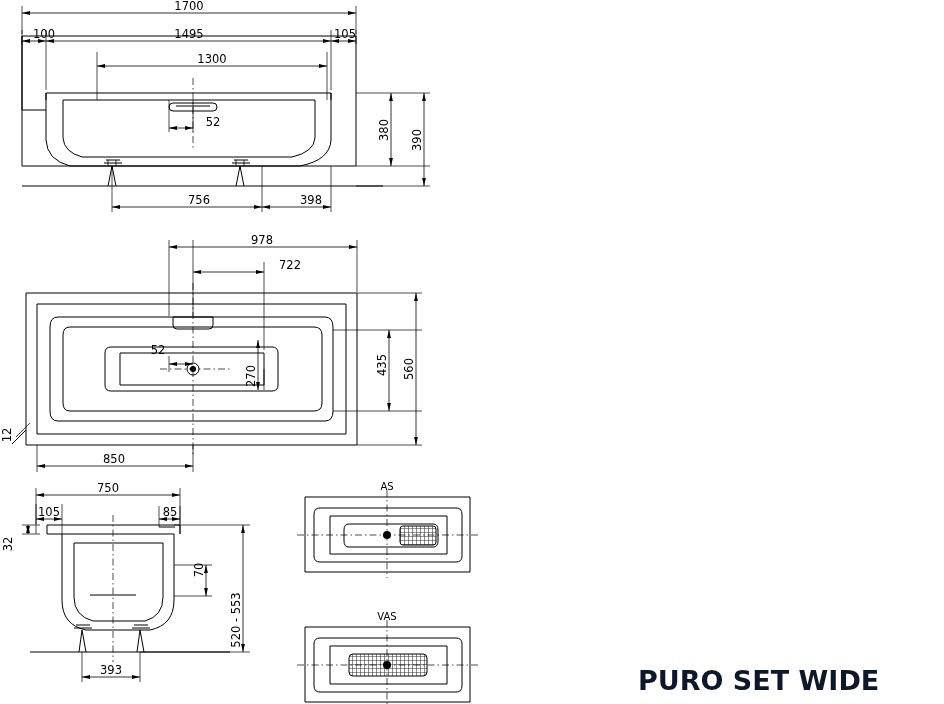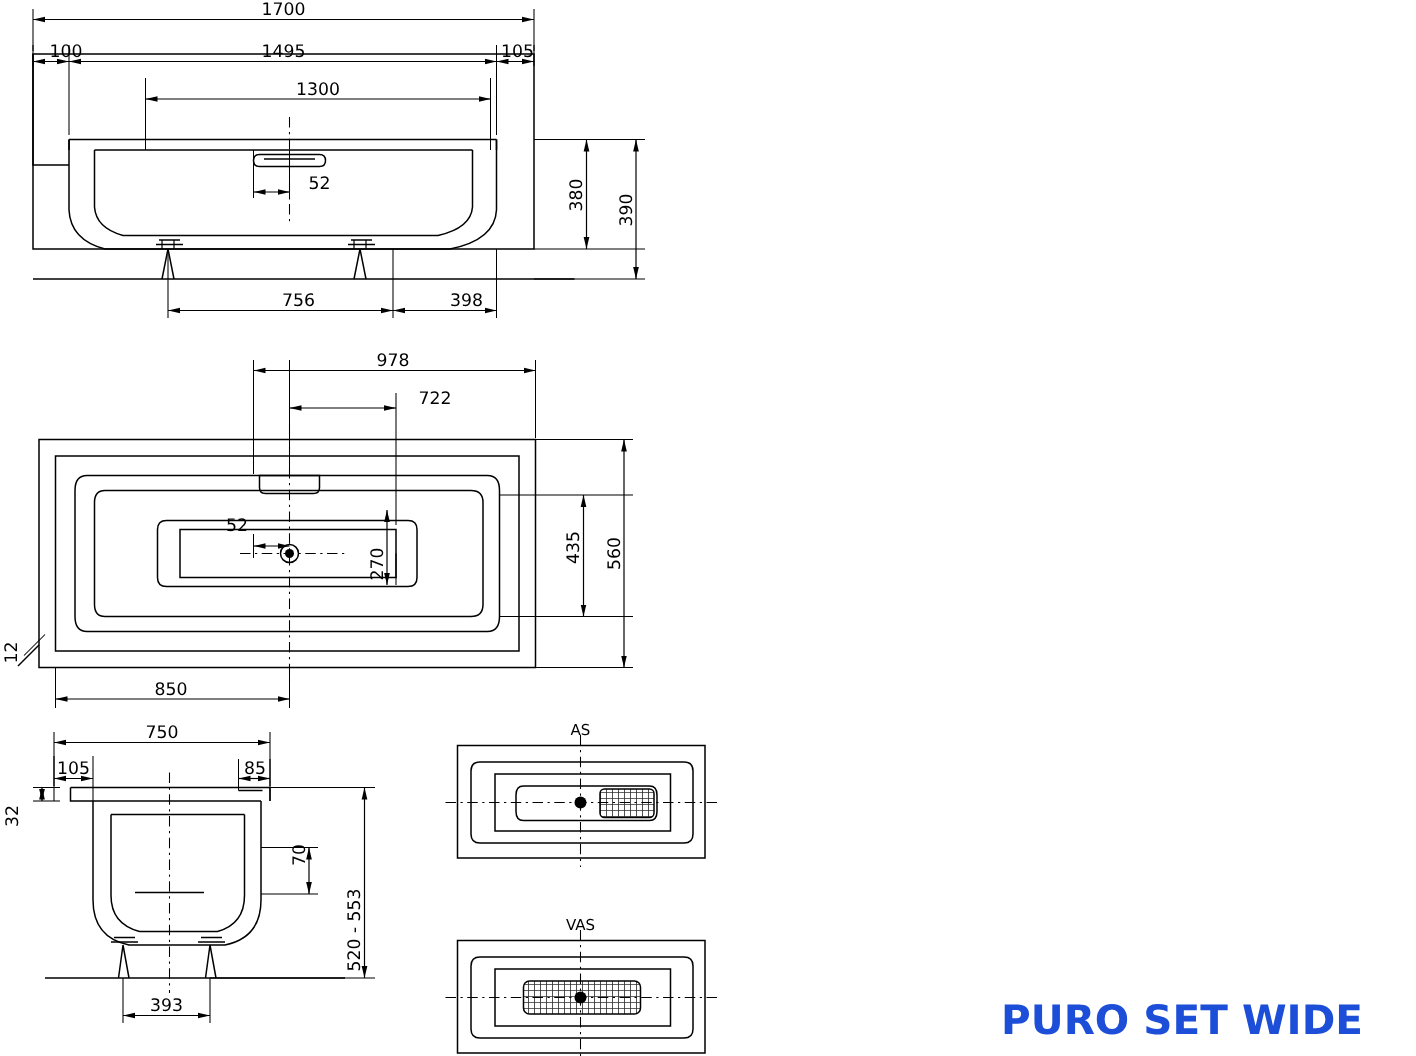--- a/index.html
+++ b/index.html
@@ -48,23 +48,23 @@
     bottom: 8px;
     text-align: left;
     width: 300px;
   }
   .title-line {
     font-family: "DejaVu Sans", sans-serif;
     font-weight: bold;
     font-size: 27px;
     line-height: 31px;
     letter-spacing: 0px;
-    color: #1d4ed8;
+    color: #0f172a;
     white-space: nowrap;
-    text-align: center;
+    text-align: left;
   }
   line, path, rect, polyline, polygon, circle {
     vector-effect: non-scaling-stroke;
   }
   .ln { stroke: #000; stroke-width: 1; fill: none; }
   .ln-thin { stroke: #000; stroke-width: 0.8; fill: none; }
   .ln-ext { stroke: #000; stroke-width: 0.7; fill: none; }
 </style>
 </head>
 <body>

